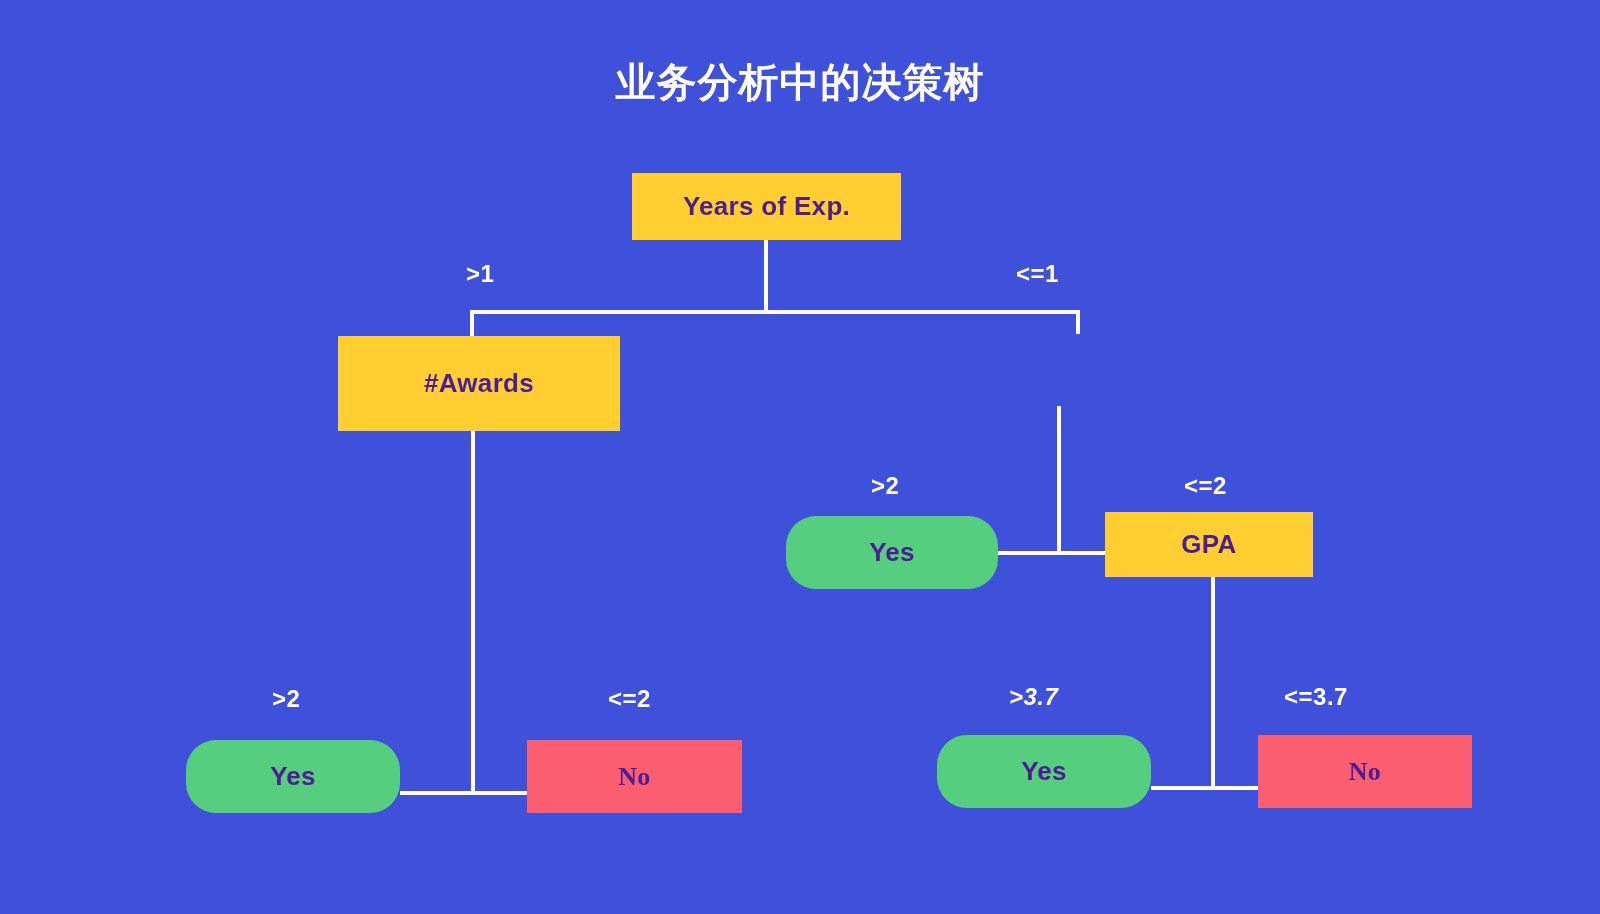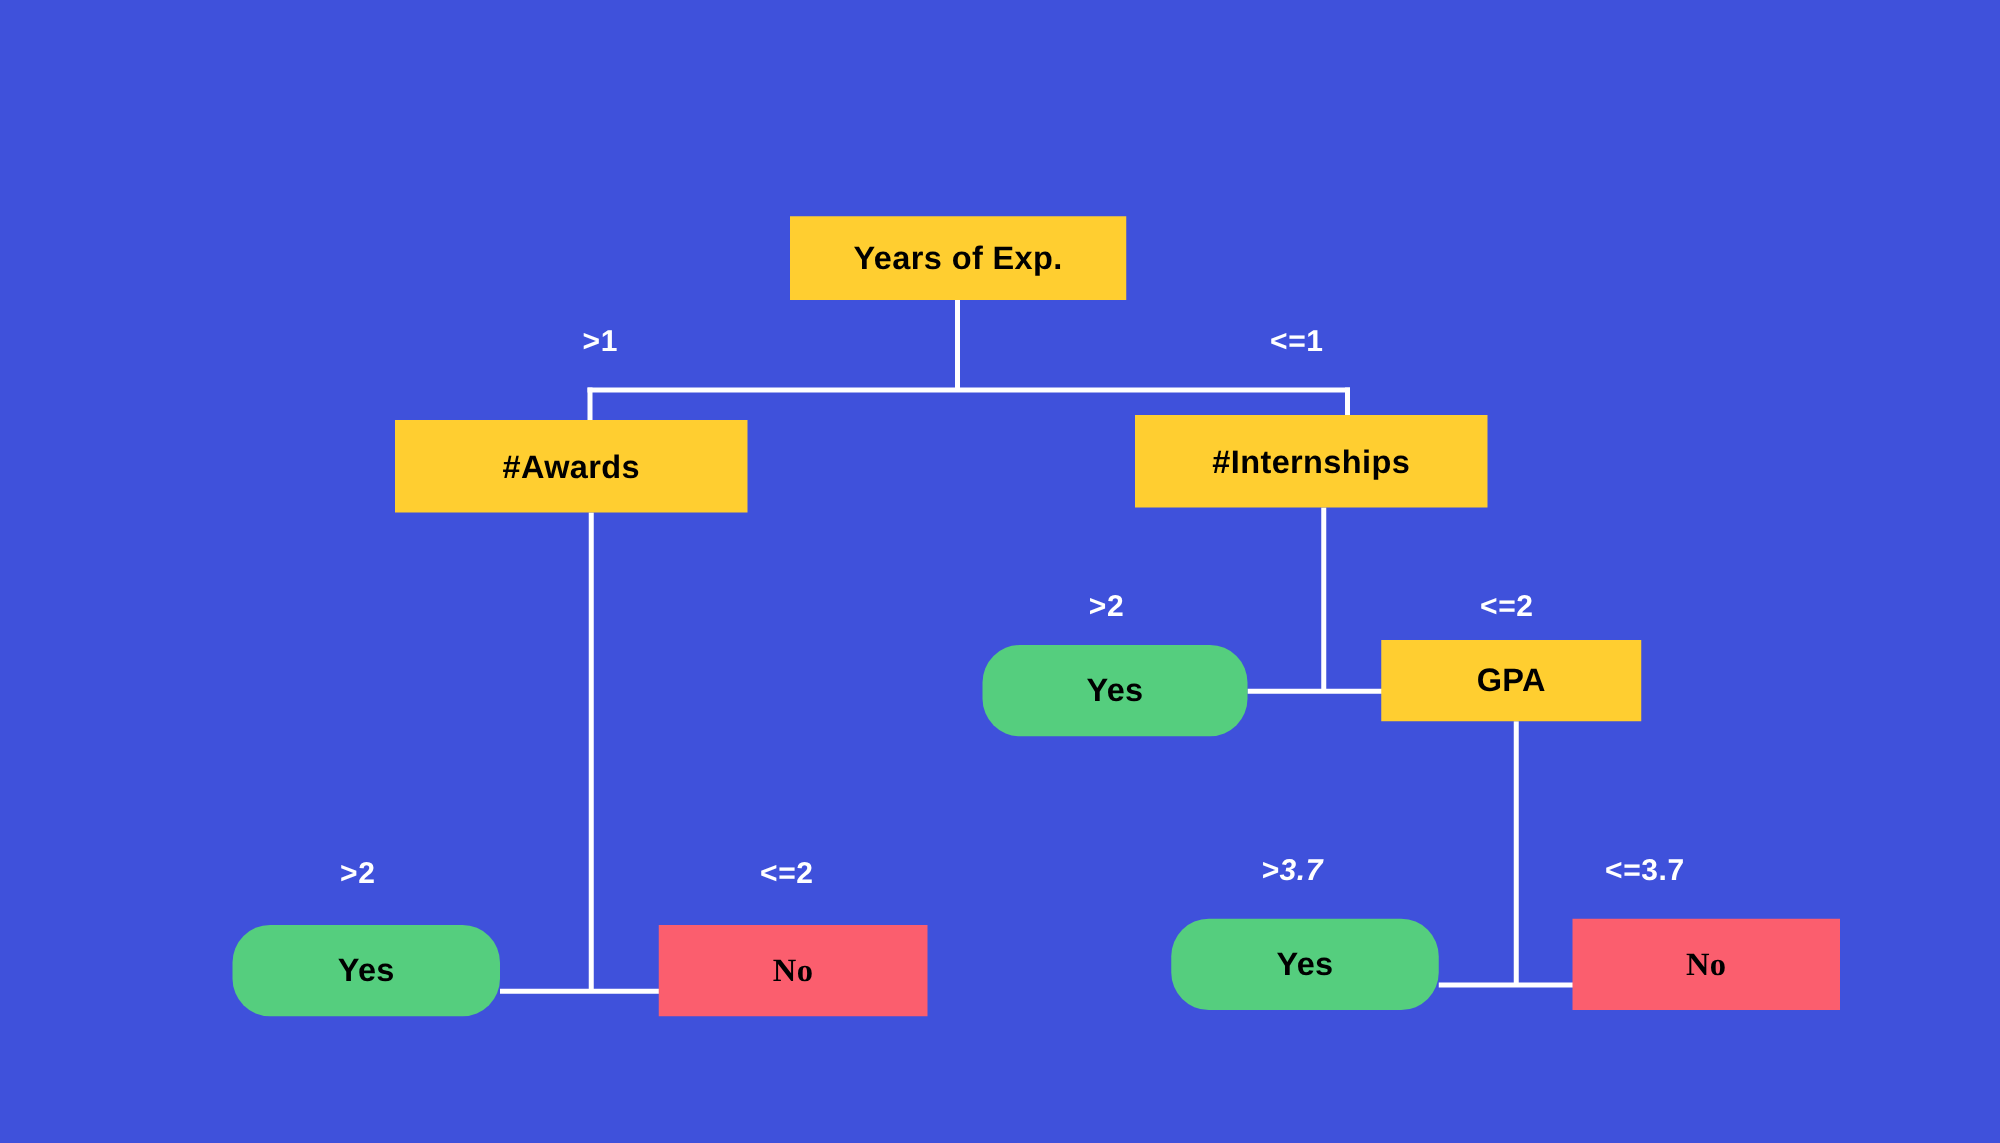--- a/index.html
+++ b/index.html
@@ -9,56 +9,54 @@
     font-family:"Liberation Sans","DejaVu Sans",sans-serif;
   }
   #canvas{position:absolute;inset:0;}
   .title{
     position:absolute;left:0;top:55px;width:1600px;text-align:center;
     color:#FFFFFF;font-size:40px;font-weight:bold;letter-spacing:1px;
     white-space:nowrap;
   }
   .node{
     position:absolute;display:flex;align-items:center;justify-content:center;
-    color:#000000;font-weight:bold;font-size:26px;letter-spacing:.3px;
+    color:#4c1d95;font-weight:bold;font-size:26px;letter-spacing:.3px;
     box-sizing:border-box;
   }
   .node.decision{background:#FFCE30;}
   .node.leaf-yes{background:#55CE7E;border-radius:30px;}
   .node.leaf-no{background:#FB5E6E;font-family:Liberation Serif, serif;}
   .edge-label{
     position:absolute;color:#FFFFFF;font-weight:bold;font-size:24px;
     white-space:nowrap;letter-spacing:.5px;
   }
   .link{position:absolute;background:#FFFFFF;}
   .link.h{height:4px;}
   .link.v{width:4px;}
 </style>
 </head>
 <body>
 
 <div id="canvas">
+  <div class="title">业务分析中的决策树</div>
 <div class="link v" style="left: 764px; top: 240px; height: 72px;"></div>
     <div class="link h" style="left: 470px; top: 310px; width: 610px;"></div>
     <div class="link v" style="left: 470px; top: 310px; height: 28px;"></div>
     <div class="link v" style="left: 1076px; top: 310px; height: 24px;"></div>
     <div class="link v" style="left: 471px; top: 410px; height: 383px;"></div>
     <div class="link h" style="left: 400px; top: 791px; width: 128px;"></div>
     <div class="link v" style="left: 1057px; top: 406px; height: 147px;"></div>
     <div class="link h" style="left: 998px; top: 551px; width: 108px;"></div>
     <div class="link v" style="left: 1211px; top: 577px; height: 211px;"></div>
     <div class="link h" style="left: 1151px; top: 786px; width: 108px;"></div>
     <div class="node decision" style="left: 632px; top: 173px; width: 269px; height: 67px;">
       <span>Years of Exp.</span>
     </div>
-    <div class="node decision" style="left: 316px; top: 336px; width: 282px; height: 74px;">
+    <div class="node decision" style="left: 338px; top: 336px; width: 282px; height: 95px;">
       <span>#Awards</span>
-    </div>
-    <div class="node decision" style="left: 908px; top: 332px; width: 282px; height: 74px;">
-      <span>#Internships</span>
     </div>
     <div class="node leaf-yes" style="left: 786px; top: 516px; width: 212px; height: 73px;">
       <span>Yes</span>
     </div>
     <div class="node decision" style="left: 1105px; top: 512px; width: 208px; height: 65px;">
       <span>GPA</span>
     </div>
     <div class="node leaf-yes" style="left: 186px; top: 740px; width: 214px; height: 73px;">
       <span>Yes</span>
     </div>

